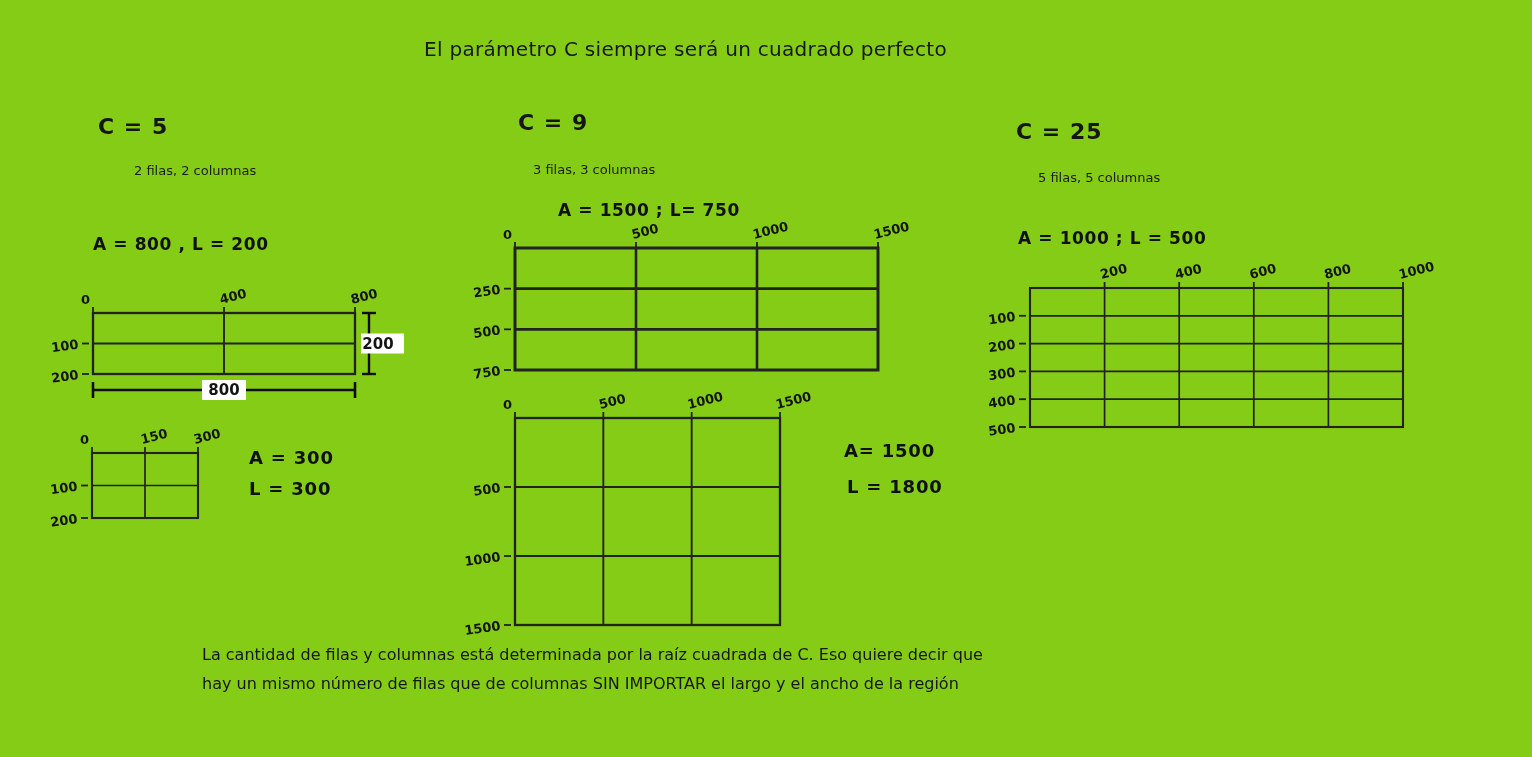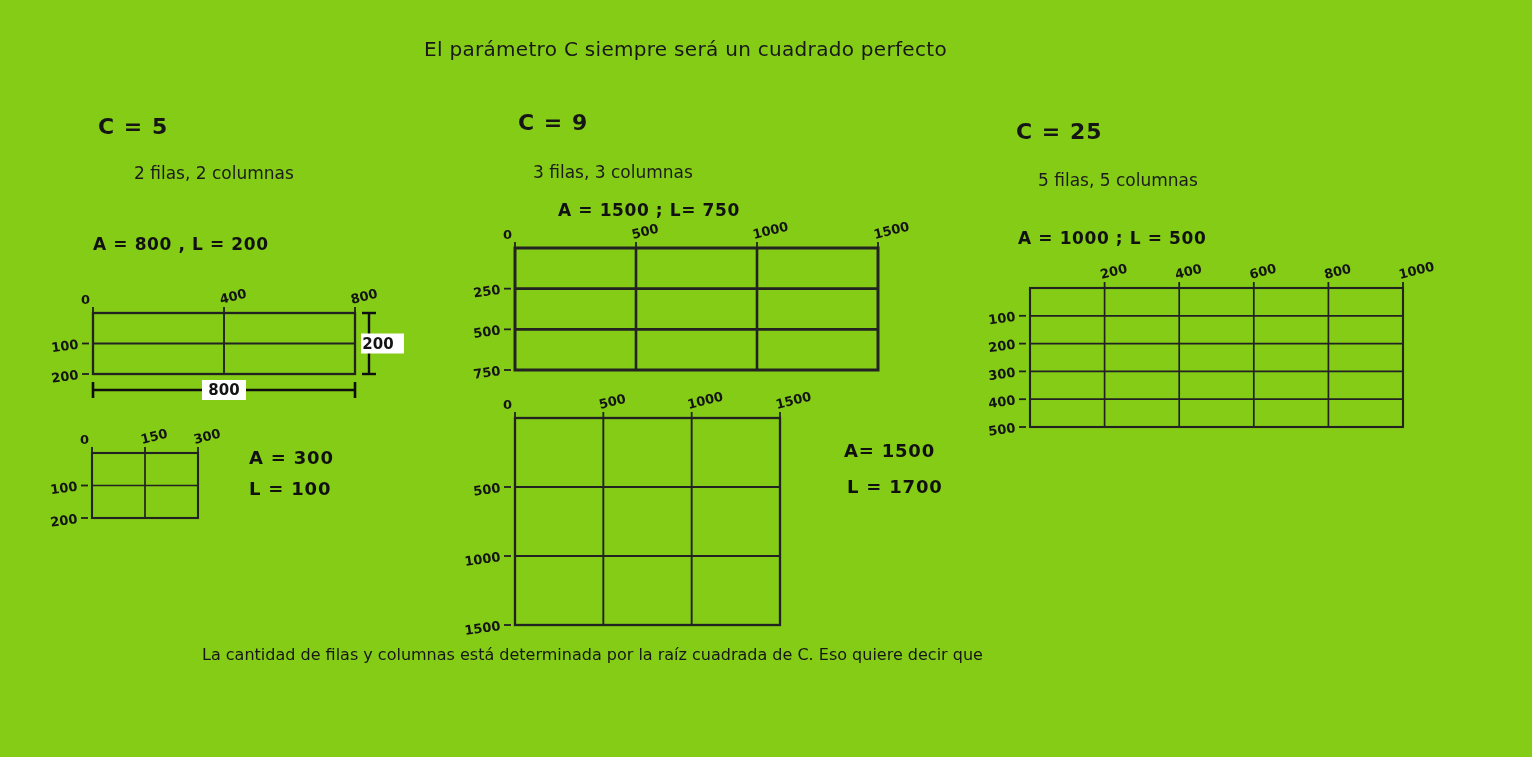--- a/index.html
+++ b/index.html
@@ -3,21 +3,21 @@
 <meta charset="utf-8">
 <style>
   html,body{margin:0;padding:0;background:#ffffff;}
   #canvas{
     position:relative;width:1532px;height:757px;background:#84cc16;overflow:hidden;
     font-family:"DejaVu Sans","Liberation Sans",sans-serif;color:#1b1b1b;
   }
   .abs{position:absolute;white-space:nowrap;}
   .title{font-size:20px;font-weight:500;letter-spacing:.3px;color:#181818;}
   .c-label{font-size:22px;font-weight:600;letter-spacing:1px;color:#151515;}
-  .dims-label{font-size:17px;font-weight:400;color:#1c1c1c;}
+  .dims-label{font-size:13px;font-weight:400;color:#1c1c1c;}
   .params-label{font-size:17px;font-weight:700;letter-spacing:.6px;color:#111;}
   .ann{font-size:18px;font-weight:700;letter-spacing:.8px;color:#101010;margin-left:16px;}
   .footer-line{font-size:16px;font-weight:400;color:#171717;}
   svg text{font-family:"DejaVu Sans","Liberation Sans",sans-serif;font-weight:700;fill:#141414;}
   svg .tick-t{font-size:13px;}
   svg .dim-t{font-size:15px;}
 </style>
 </head>
 <body>
 
@@ -31,25 +31,26 @@
 
   <div class="abs c-label" style="left:518px;top:110px">C = 9</div>
   <div class="abs dims-label" style="left:533px;top:162px">3 filas, 3 columnas</div>
   <div class="abs params-label" style="left:558px;top:200px">A = 1500 ;   L= 750</div>
 
   <div class="abs c-label" style="left:1016px;top:119px">C = 25</div>
   <div class="abs dims-label" style="left:1038px;top:170px">5 filas, 5 columnas</div>
   <div class="abs params-label" style="left:1018px;top:228px">A = 1000   ;   L = 500</div>
 
   <div class="abs ann" style="left:233px;top:447px">A = 300</div>
-  <div class="abs ann" style="left:233px;top:478px">L = 100</div>
+  <div class="abs ann" style="left:233px;top:478px">L = 300</div>
   <div class="abs ann" style="left:828px;top:440px">A= 1500</div>
-  <div class="abs ann" style="left:831px;top:476px">L = 1700</div>
+  <div class="abs ann" style="left:831px;top:476px">L = 1800</div>
 
   <div class="abs footer-line" style="left:202px;top:645px">La cantidad de filas y columnas está determinada por la raíz cuadrada de C. Eso quiere decir que</div>
+  <div class="abs footer-line" style="left:202px;top:674px">hay un mismo número de filas que de columnas SIN IMPORTAR el largo y el ancho de la región</div>
 
   <div id="grid-layer">
       <svg width="376" height="137" viewBox="0 0 376 137" style="position: absolute; left: 43px; top: 279px; overflow: visible;">
         <line x1="181" y1="34" x2="181" y2="95" stroke="#222222" stroke-width="1.9"></line>
         <line x1="50" y1="64.5" x2="312" y2="64.5" stroke="#222222" stroke-width="1.9"></line>
         <rect x="50" y="34" width="262" height="61" fill="none" stroke="#222222" stroke-width="2.3"></rect>
         <line x1="50" y1="28" x2="50" y2="35" stroke="#222222" stroke-width="1.8"></line>
         <text class="tick-t" x="47" y="25" text-anchor="end">0</text>
         <line x1="181" y1="28" x2="181" y2="35" stroke="#222222" stroke-width="1.8"></line>
         <text class="tick-t" x="178" y="25" text-anchor="start" transform="rotate(-14 178 25)">400</text>

